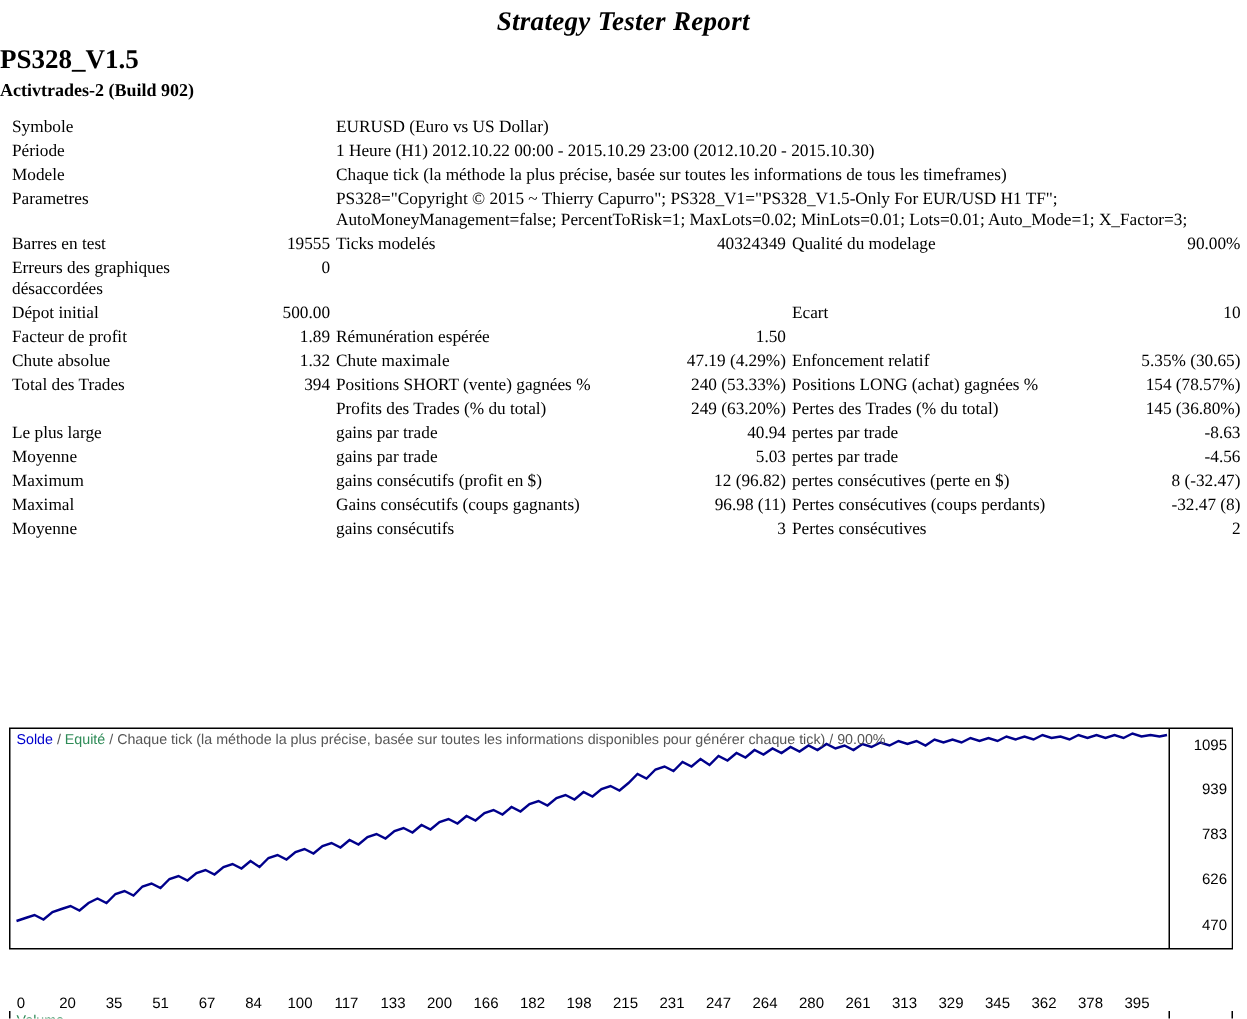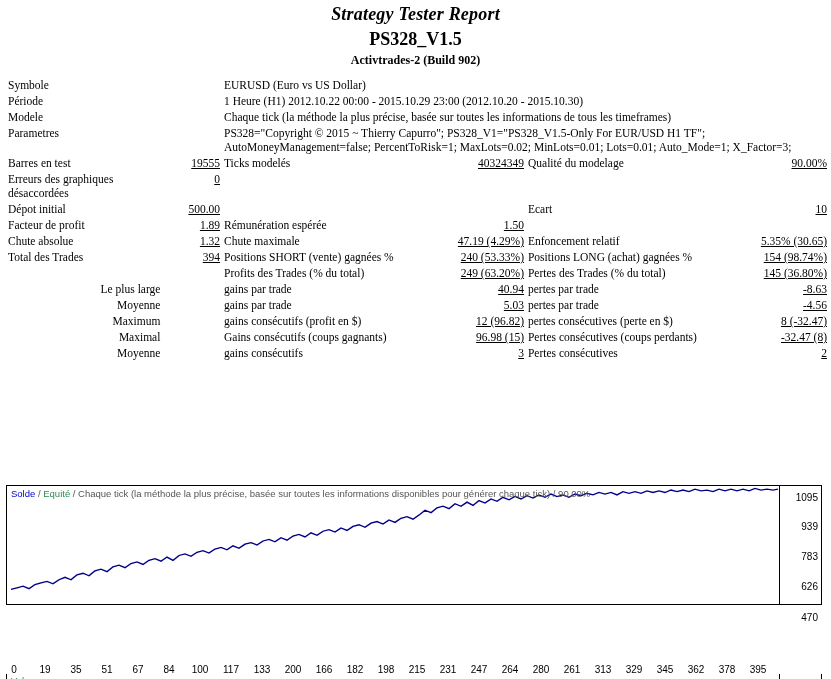--- a/index.html
+++ b/index.html
@@ -22,66 +22,64 @@
   .title {
     text-align: center;
     font-size: 18px;
     font-weight: bold;
     font-style: italic;
     font-family: "Liberation Serif", serif;
     margin-top: 4px;
     letter-spacing: 0.2px;
   }
   .subtitle {
-    text-align: center;
     font-size: 18px;
     font-weight: bold;
     margin-top: 4px;
   }
   .subsubtitle {
-    text-align: center;
     font-size: 12px;
     font-weight: bold;
     margin-top: 3px;
   }
   table.info {
     width: 823px;
     margin-left: 6px;
     margin-top: 9px;
     border-collapse: collapse;
     font-size: 11.5px;
   }
   table.info td {
     padding: 1px 2px;
     vertical-align: top;
     line-height: 14px;
   }
   .lbl { white-space: nowrap; }
-  .val-r { text-align: right; white-space: nowrap; text-decoration: underline; }
+  .val-r { text-align: right; white-space: nowrap; }
   .val-l { text-align: left; white-space: nowrap; }
-  .lbl-r { text-align: right; white-space: nowrap; }
+  .lbl-r { text-align: left; white-space: nowrap; }
   .wrapcell { white-space: normal; line-height: 14px; }
 
   
   .c1 { width: 160px; }
   .c2 { width: 58px; }
   .c3 { width: 228px; }
   .c4 { width: 74px; }
   .c5 { width: 215px; }
   .c6 { width: 86px; }
 
   .params td { line-height: 14px; }
 
   
   .chart-box {
     position: absolute;
     left: 6px;
     top: 481px;
     width: 816px;
-    height: 120px;
+    height: 148px;
     border: 1px solid #000000;
     box-sizing: border-box;
     background: #ffffff;
   }
   .chart-legend {
     position: absolute;
     left: 4px;
     top: 2px;
     font-size: 9.5px;
     font-family: "Liberation Sans", sans-serif;
@@ -228,21 +226,21 @@
       <td class="val-r">47.19 (4.29%)</td>
       <td class="lbl">Enfoncement relatif</td>
       <td class="val-r">5.35% (30.65)</td>
     </tr>
     <tr>
       <td class="lbl">Total des Trades</td>
       <td class="val-r">394</td>
       <td class="lbl">Positions SHORT (vente) gagnées %</td>
       <td class="val-r">240 (53.33%)</td>
       <td class="lbl">Positions LONG (achat) gagnées %</td>
-      <td class="val-r">154 (98.74%)</td>
+      <td class="val-r">154 (78.57%)</td>
     </tr>
     <tr>
       <td></td>
       <td></td>
       <td class="lbl">Profits des Trades (% du total)</td>
       <td class="val-r">249 (63.20%)</td>
       <td class="lbl">Pertes des Trades (% du total)</td>
       <td class="val-r">145 (36.80%)</td>
     </tr>
     <tr>
@@ -266,21 +264,21 @@
       <td></td>
       <td class="lbl">gains consécutifs (profit en $)</td>
       <td class="val-r">12 (96.82)</td>
       <td class="lbl">pertes consécutives (perte en $)</td>
       <td class="val-r">8 (-32.47)</td>
     </tr>
     <tr>
       <td class="lbl-r">Maximal</td>
       <td></td>
       <td class="lbl">Gains consécutifs (coups gagnants)</td>
-      <td class="val-r">96.98 (15)</td>
+      <td class="val-r">96.98 (11)</td>
       <td class="lbl">Pertes consécutives (coups perdants)</td>
       <td class="val-r">-32.47 (8)</td>
     </tr>
     <tr>
       <td class="lbl-r">Moyenne</td>
       <td></td>
       <td class="lbl">gains consécutifs</td>
       <td class="val-r">3</td>
       <td class="lbl">Pertes consécutives</td>
       <td class="val-r">2</td>
@@ -465,21 +463,21 @@
         <line x1="766" y1="26" x2="766" y2="15"></line>
           <line x1="770" y1="26" x2="770" y2="8"></line>
       </g>
     </svg>
     <div class="vol-label">Volume</div>
     <div class="vol-yaxis"></div>
   </div>
 
   <div class="xaxis">
     <span style="left:8px">0</span>
-    <span style="left:39px">19</span>
+    <span style="left:39px">20</span>
     <span style="left:70px">35</span>
     <span style="left:101px">51</span>
     <span style="left:132px">67</span>
     <span style="left:163px">84</span>
     <span style="left:194px">100</span>
     <span style="left:225px">117</span>
     <span style="left:256px">133</span>
     <span style="left:287px">200</span>
     <span style="left:318px">166</span>
     <span style="left:349px">182</span>

